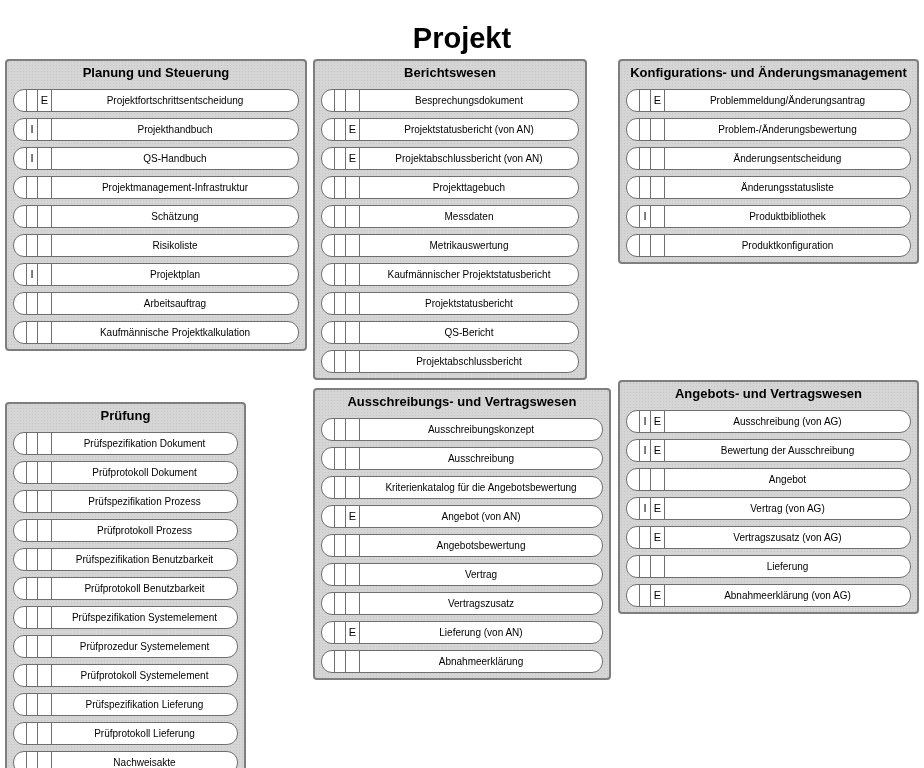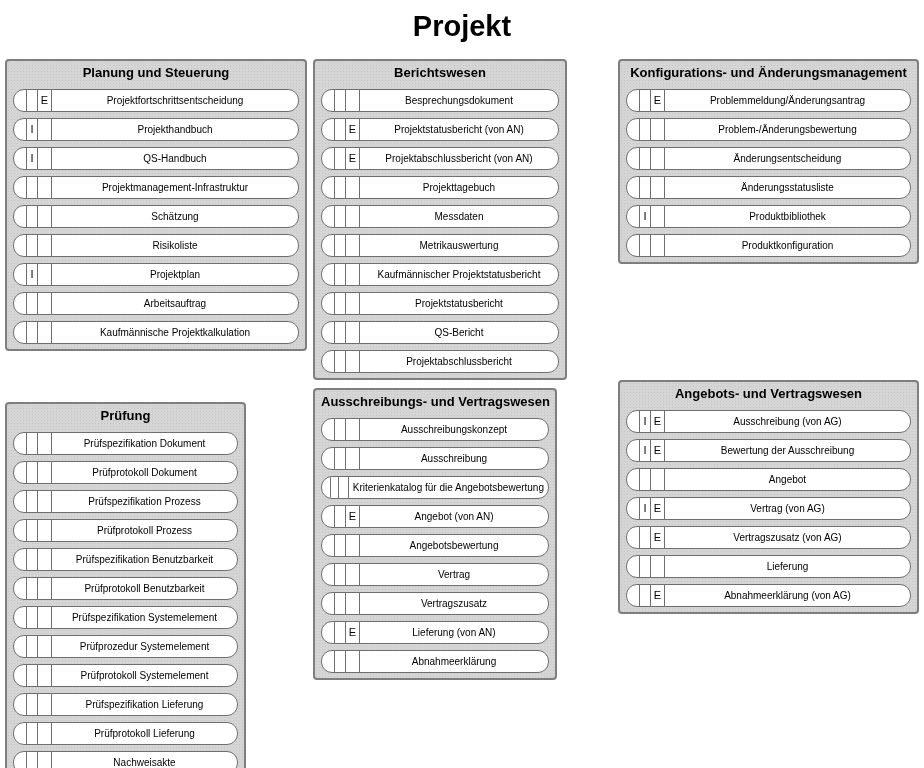--- a/index.html
+++ b/index.html
@@ -5,21 +5,21 @@
   html,body{margin:0;padding:0;background:#ffffff;}
   .page{
     position:relative;
     width:924px;height:768px;
     background:#ffffff;
     font-family:"Liberation Sans", sans-serif;
     color:#000;
     overflow:hidden;
   }
   .title{
-    position:absolute;top:6px;left:0;right:0;margin:4px;
+    position:absolute;top:6px;left:0;right:0;margin:16px;
     text-align:center;
     font-size:29px;font-weight:bold;letter-spacing:0;
   }
   .group{
     position:absolute;box-sizing:border-box;
     background-color:#d5d5d5;
     background-image:radial-gradient(#c6c6c6 0.8px, rgba(0,0,0,0) 0.8px);
     background-size:3px 3px;
     border:2px solid #7e7e7e;
     border-radius:4px;
@@ -107,21 +107,21 @@
           <span class="cell ce"></span>
           <span class="lab">Arbeitsauftrag</span>
         </div>
         <div class="pill">
           <span class="cap"></span>
           <span class="cell ci"></span>
           <span class="cell ce"></span>
           <span class="lab">Kaufmännische Projektkalkulation</span>
         </div>
       </section>
-      <section class="group" style="left: 313px; top: 59px; width: 254px;">
+      <section class="group" style="left: 313px; top: 59px; width: 274px;">
         <div class="group-title">Berichtswesen</div>
         <div class="pill">
           <span class="cap"></span>
           <span class="cell ci"></span>
           <span class="cell ce"></span>
           <span class="lab">Besprechungsdokument</span>
         </div>
         <div class="pill">
           <span class="cap"></span>
           <span class="cell ci"></span>
@@ -284,21 +284,21 @@
           <span class="cell ce"></span>
           <span class="lab">Prüfprotokoll Lieferung</span>
         </div>
         <div class="pill">
           <span class="cap"></span>
           <span class="cell ci"></span>
           <span class="cell ce"></span>
           <span class="lab">Nachweisakte</span>
         </div>
       </section>
-      <section class="group" style="left: 313px; top: 388px; width: 244px;">
+      <section class="group" style="left: 313px; top: 388px; width: 298px;">
         <div class="group-title">Ausschreibungs- und Vertragswesen</div>
         <div class="pill">
           <span class="cap"></span>
           <span class="cell ci"></span>
           <span class="cell ce"></span>
           <span class="lab">Ausschreibungskonzept</span>
         </div>
         <div class="pill">
           <span class="cap"></span>
           <span class="cell ci"></span>

